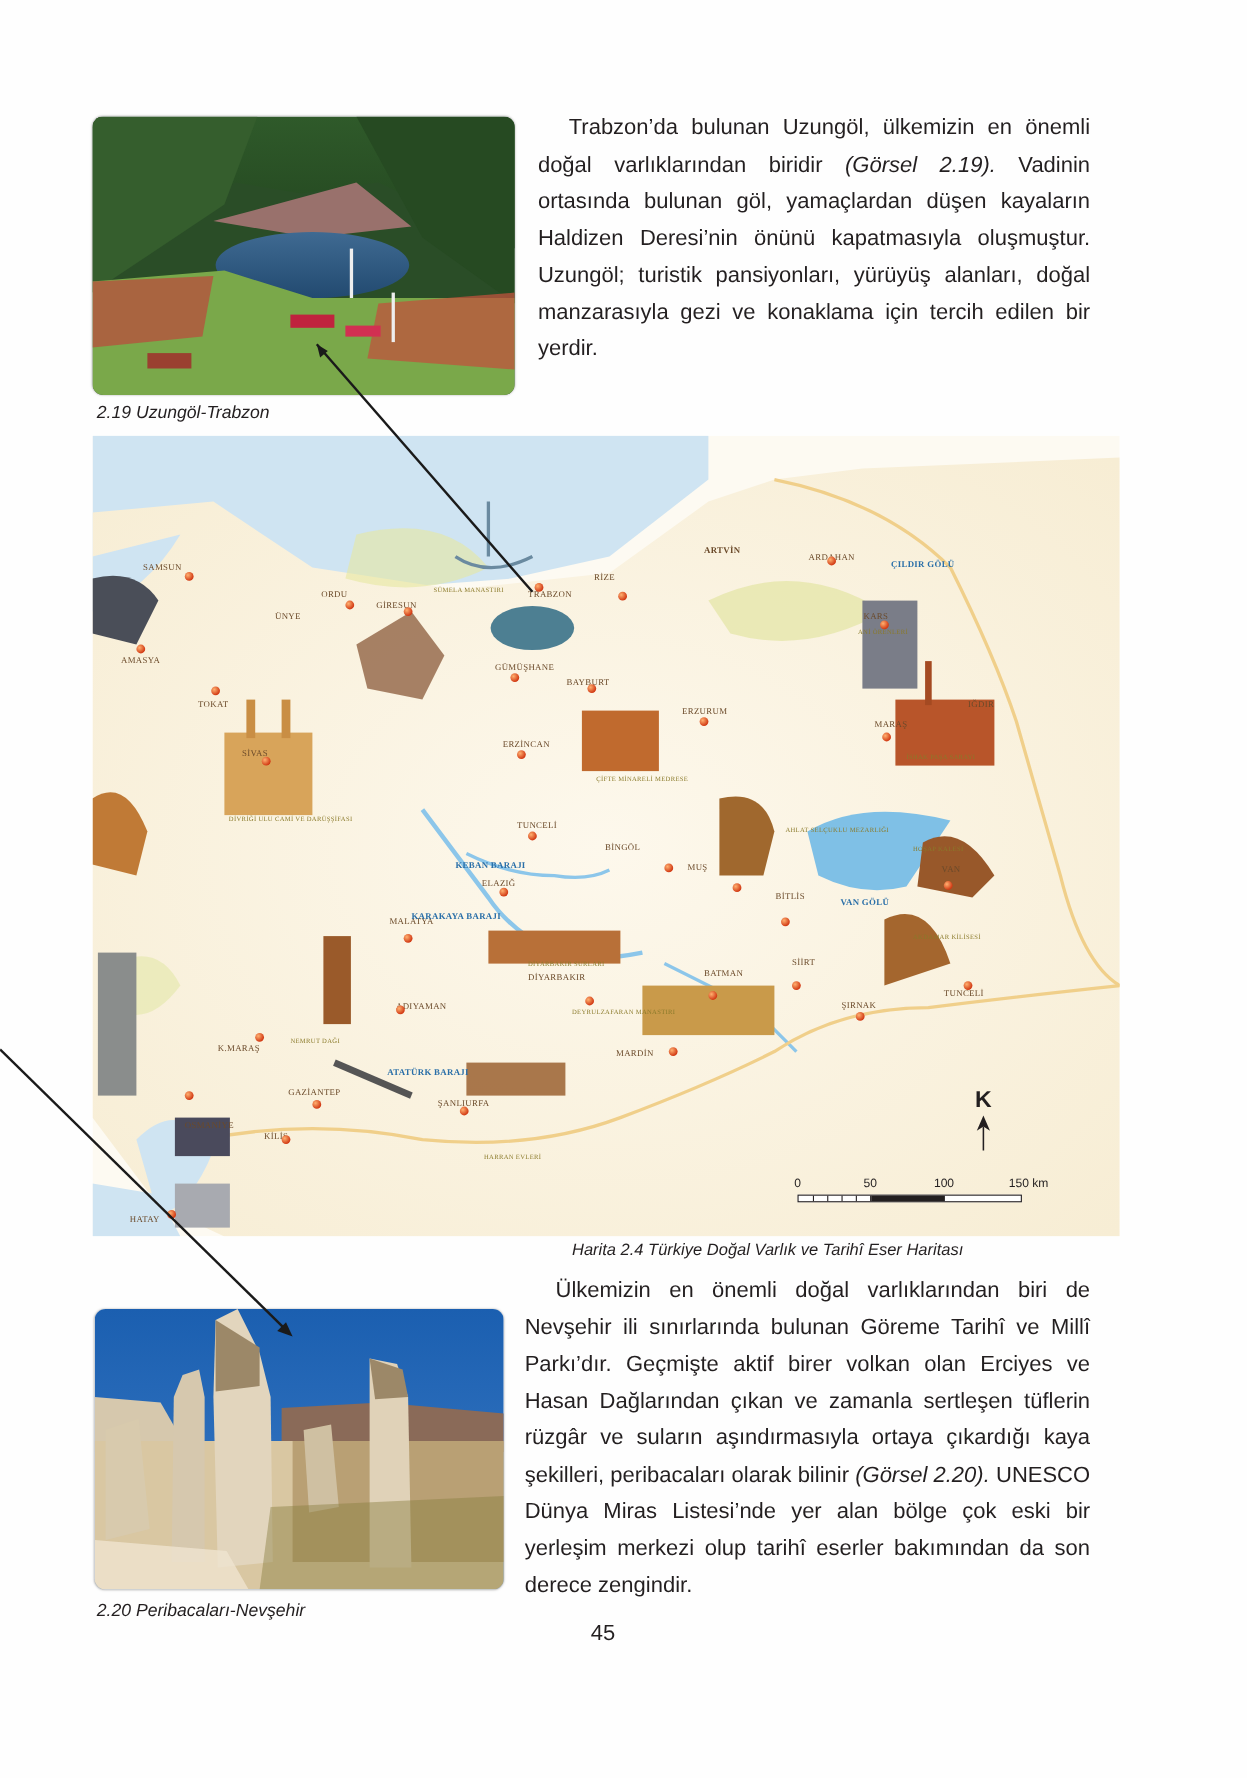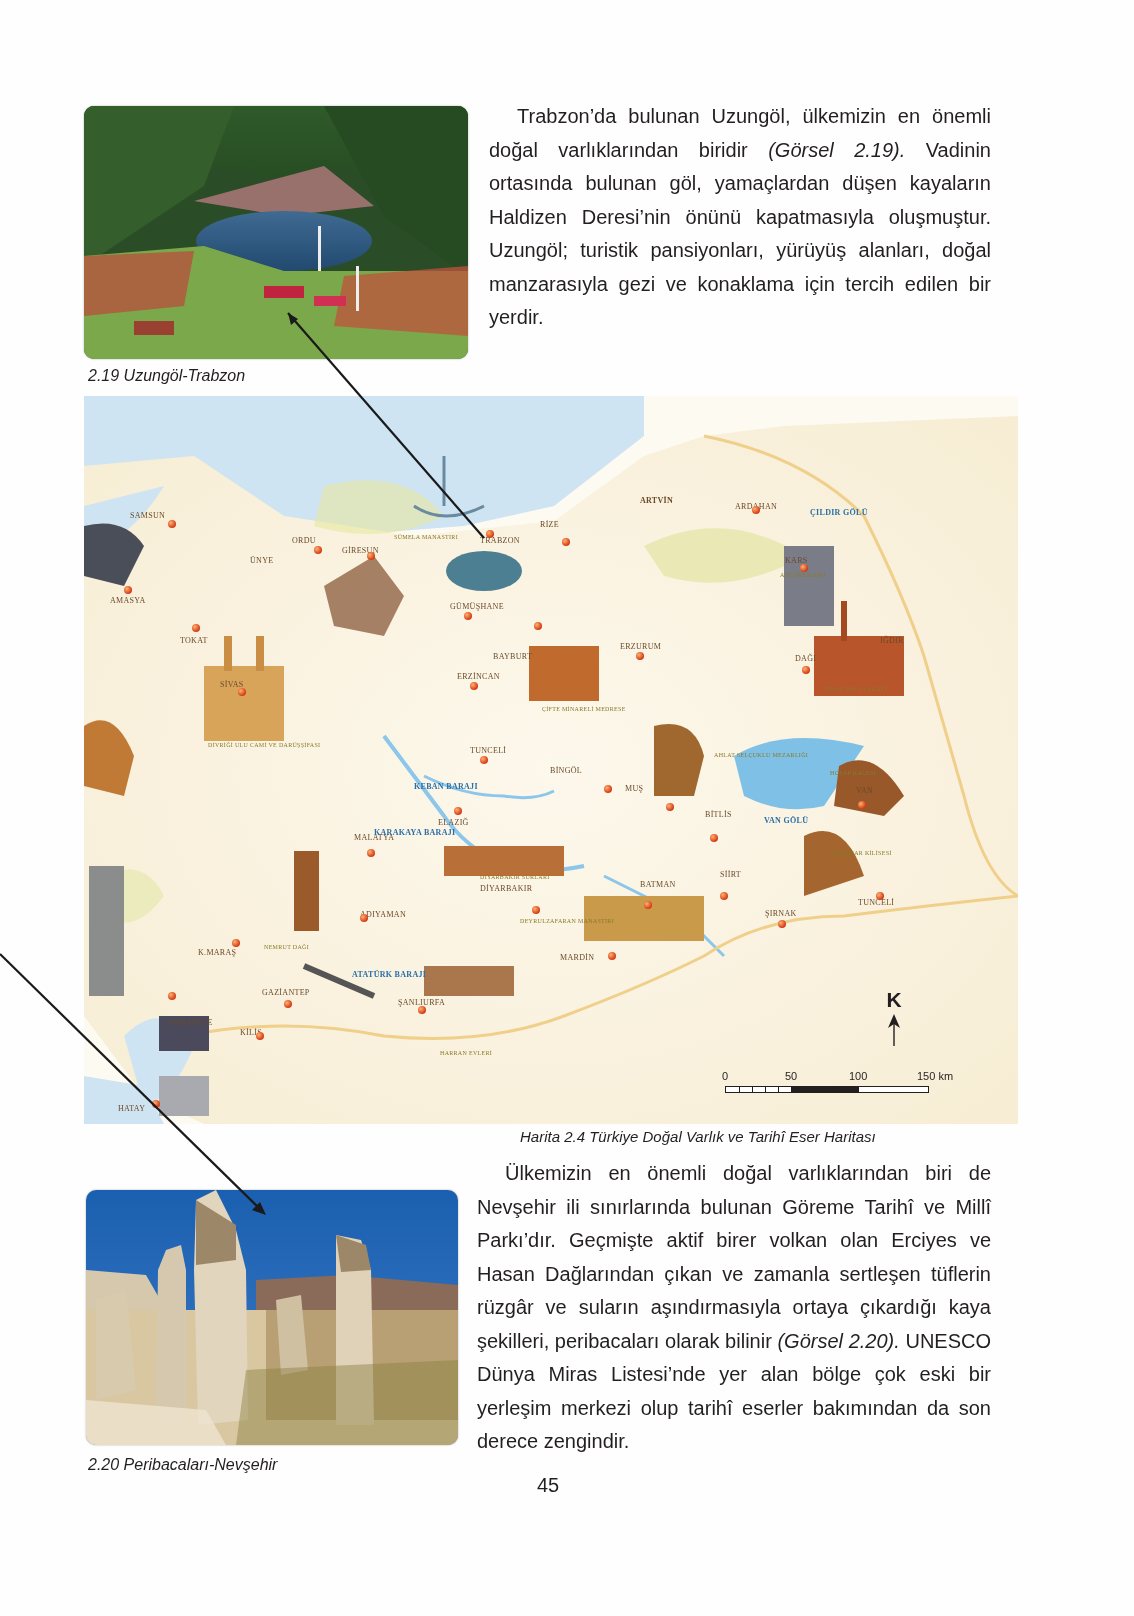--- a/index.html
+++ b/index.html
@@ -139,34 +139,34 @@
 
   <div>
     <span class="map-label" style="left:46px; top:115px;">SAMSUN</span>
     <span class="map-label" style="left:26px; top:200px;">AMASYA</span>
     <span class="map-label" style="left:96px; top:240px;">TOKAT</span>
     <span class="map-label" style="left:166px; top:160px;">ÜNYE</span>
     <span class="map-label" style="left:208px; top:140px;">ORDU</span>
     <span class="map-label" style="left:258px; top:150px;">GİRESUN</span>
     <span class="map-label" style="left:396px; top:140px;">TRABZON</span>
     <span class="map-label" style="left:366px; top:206px;">GÜMÜŞHANE</span>
-    <span class="map-label" style="left:409px; top:220px;margin-top:36px;">BAYBURT</span>
+    <span class="map-label" style="left:431px; top:220px;">BAYBURT</span>
     <span class="map-label" style="left:456px; top:124px;">RİZE</span>
     <span class="map-label" style="left:556px; top:100px;font-weight:bold;">ARTVİN</span>
     <span class="map-label" style="left:651px; top:106px;">ARDAHAN</span>
     <span class="map-label" style="left:701px; top:160px;">KARS</span>
     <span class="map-label" style="left:536px; top:246px;">ERZURUM</span>
     <span class="map-label" style="left:373px; top:276px;">ERZİNCAN</span>
-    <span class="map-label" style="left:711px; top:258px;">DAĞI</span>
+    <span class="map-label" style="left:711px; top:258px;">MARAŞ</span>
     <span class="map-label" style="left:796px; top:240px;">IĞDIR</span>
     <span class="map-label" style="left:136px; top:284px;">SİVAS</span>
     <span class="map-label" style="left:386px; top:350px;">TUNCELİ</span>
     <span class="map-label" style="left:466px; top:370px;">BİNGÖL</span>
     <span class="map-label" style="left:541px; top:388px;">MUŞ</span>
-    <span class="map-label" style="left:354px; top:402px;margin-top:20px;">ELAZIĞ</span>
+    <span class="map-label" style="left:354px; top:402px;">ELAZIĞ</span>
     <span class="map-label" style="left:270px; top:437px;">MALATYA</span>
     <span class="map-label" style="left:772px; top:390px;">VAN</span>
     <span class="map-label" style="left:621px; top:414px;">BİTLİS</span>
     <span class="map-label" style="left:774px; top:502px;">TUNCELİ</span>
     <span class="map-label" style="left:681px; top:513px;">ŞIRNAK</span>
     <span class="map-label" style="left:636px; top:474px;">SİİRT</span>
     <span class="map-label" style="left:556px; top:484px;">BATMAN</span>
     <span class="map-label" style="left:396px; top:488px;">DİYARBAKIR</span>
     <span class="map-label" style="left:476px; top:557px;">MARDİN</span>
     <span class="map-label" style="left:276px; top:514px;">ADIYAMAN</span>

